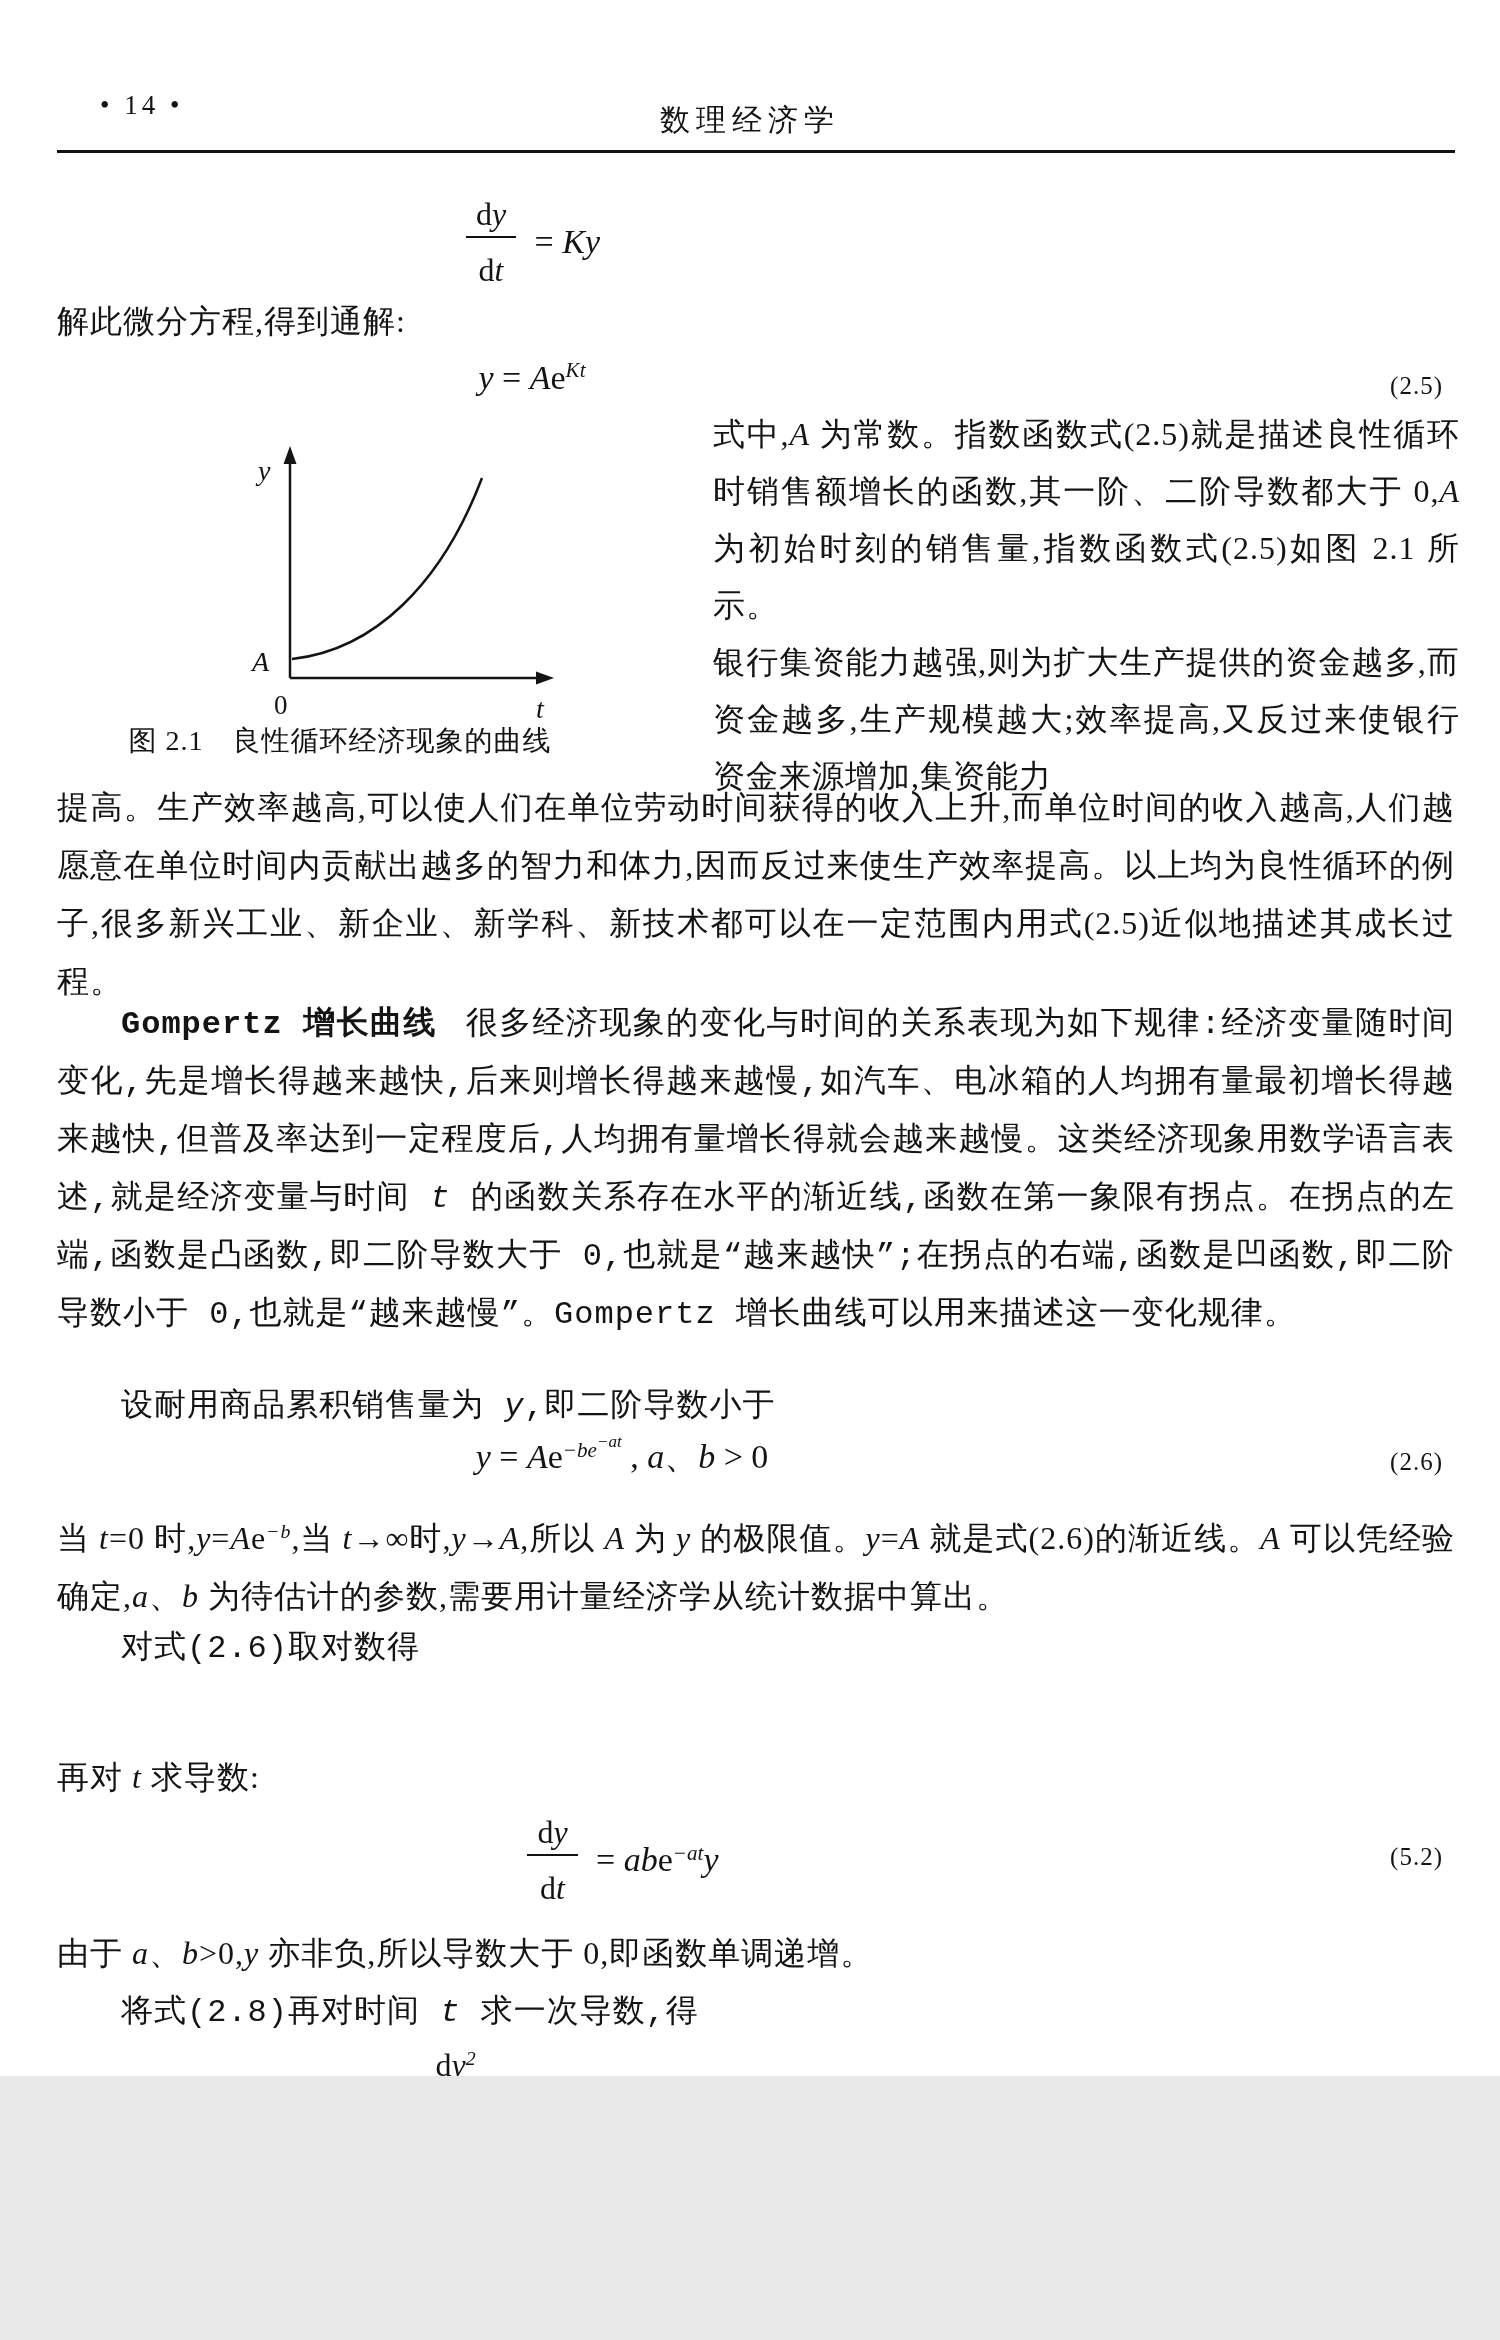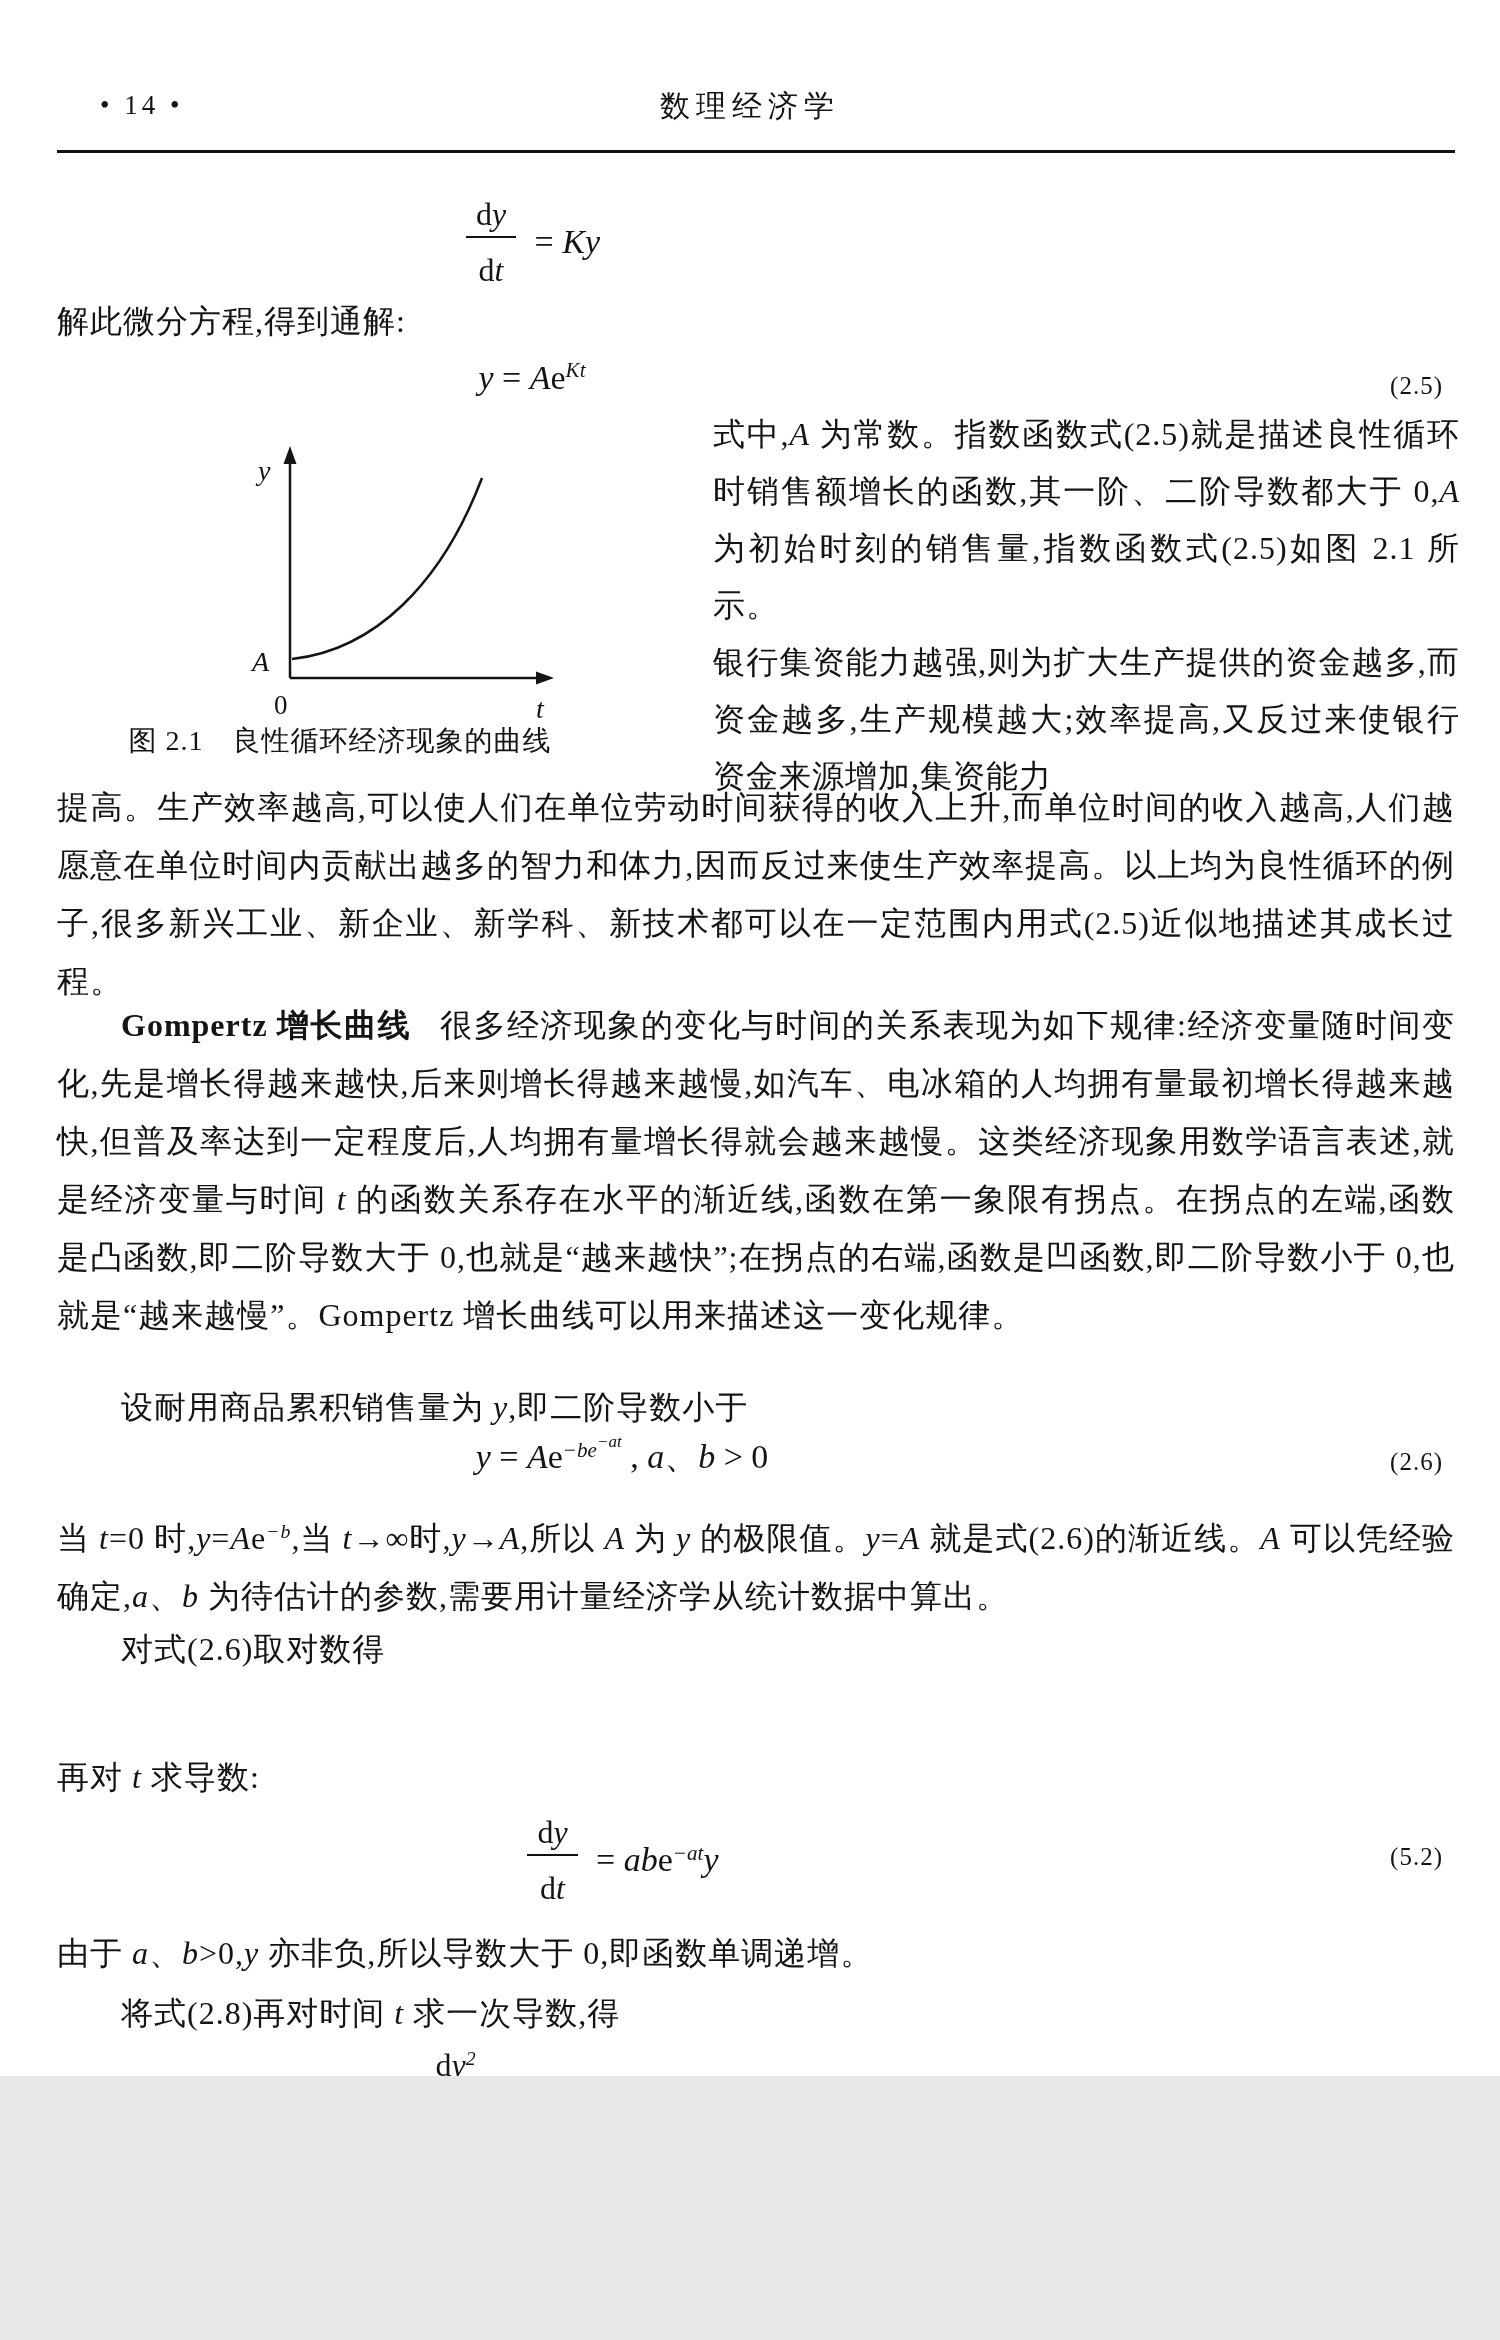--- a/index.html
+++ b/index.html
@@ -4,29 +4,29 @@
 <style>
   html,body{margin:0;padding:0;background:#e8e8e8;}
   #page{
     position:relative;width:1500px;height:2076px;margin:0 auto;
     background:#ffffff;color:#141414;
     font-family:"Liberation Serif","DejaVu Serif",serif;
     overflow:hidden;
   }
   
   .hdr-num{position:absolute;left:100px;top:90px;font-size:27px;letter-spacing:4px;}
-  .hdr-title{position:absolute;left:0;top:86px;width:1500px;text-align:center;font-size:30px;letter-spacing:6px;}
+  .hdr-title{position:absolute;left:0;top:100px;width:1500px;text-align:center;font-size:30px;letter-spacing:6px;}
   .hdr-rule{position:absolute;left:57px;top:150px;width:1398px;height:0;border-top:3px solid #111;}
 
   
   .para{
     position:absolute;font-size:32px;line-height:58px;
     text-align:justify;text-justify:inter-ideograph;letter-spacing:1px;
   }
-  .para.indent{text-indent:2em;}
+  .para.indent{text-indent:2em;font-family:Liberation Mono, monospace;}
   .noj{text-align:left;}
   .gp-head{font-weight:bold;margin-right:0.9em;}
 
   
   .eq{position:absolute;left:57px;width:1398px;font-size:34px;letter-spacing:0;}
   .eq .inner{display:block;width:1130px;text-align:center;}
   .eq .inner-narrow{display:block;width:950px;text-align:center;}
   .eq .eqnum{position:absolute;right:12px;top:50%;transform:translateY(-50%);font-size:25px;letter-spacing:1px;}
 
   .t-rm{font-style:normal;}

